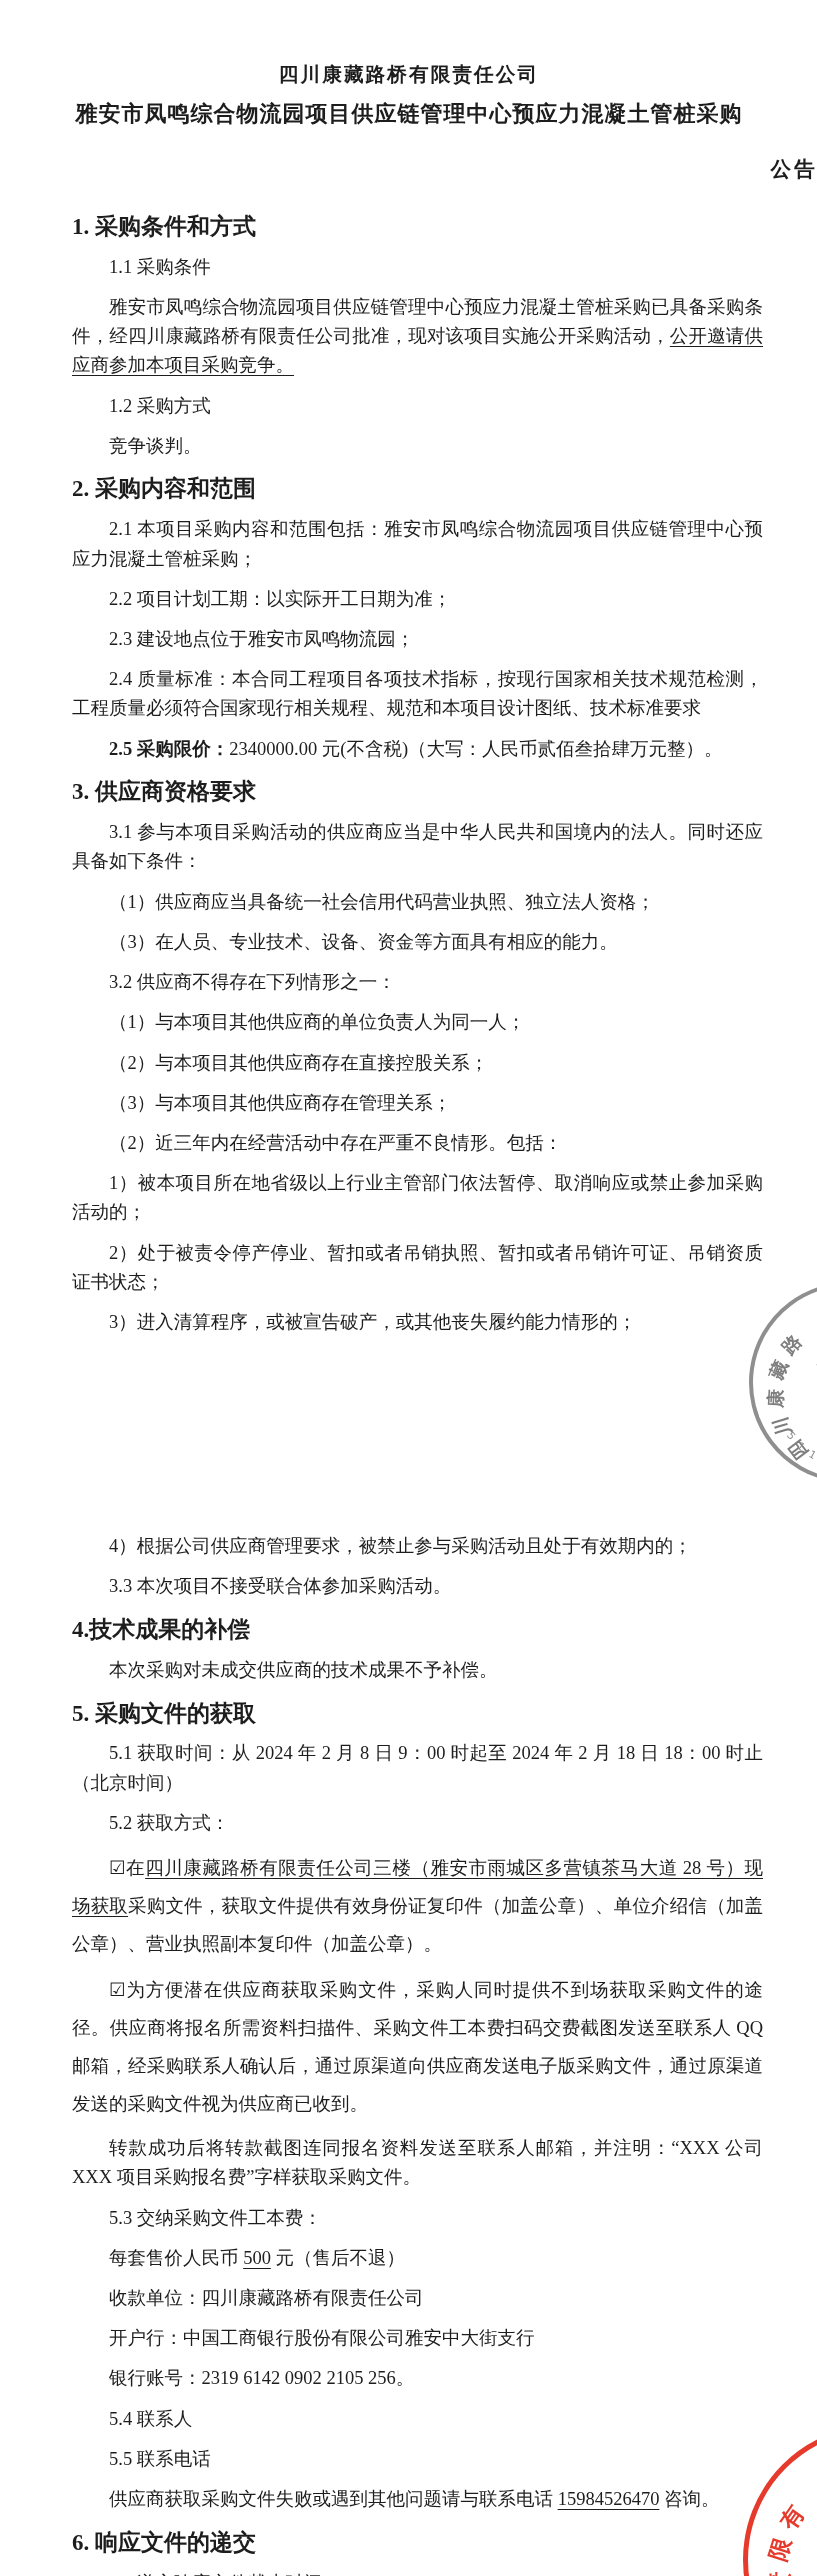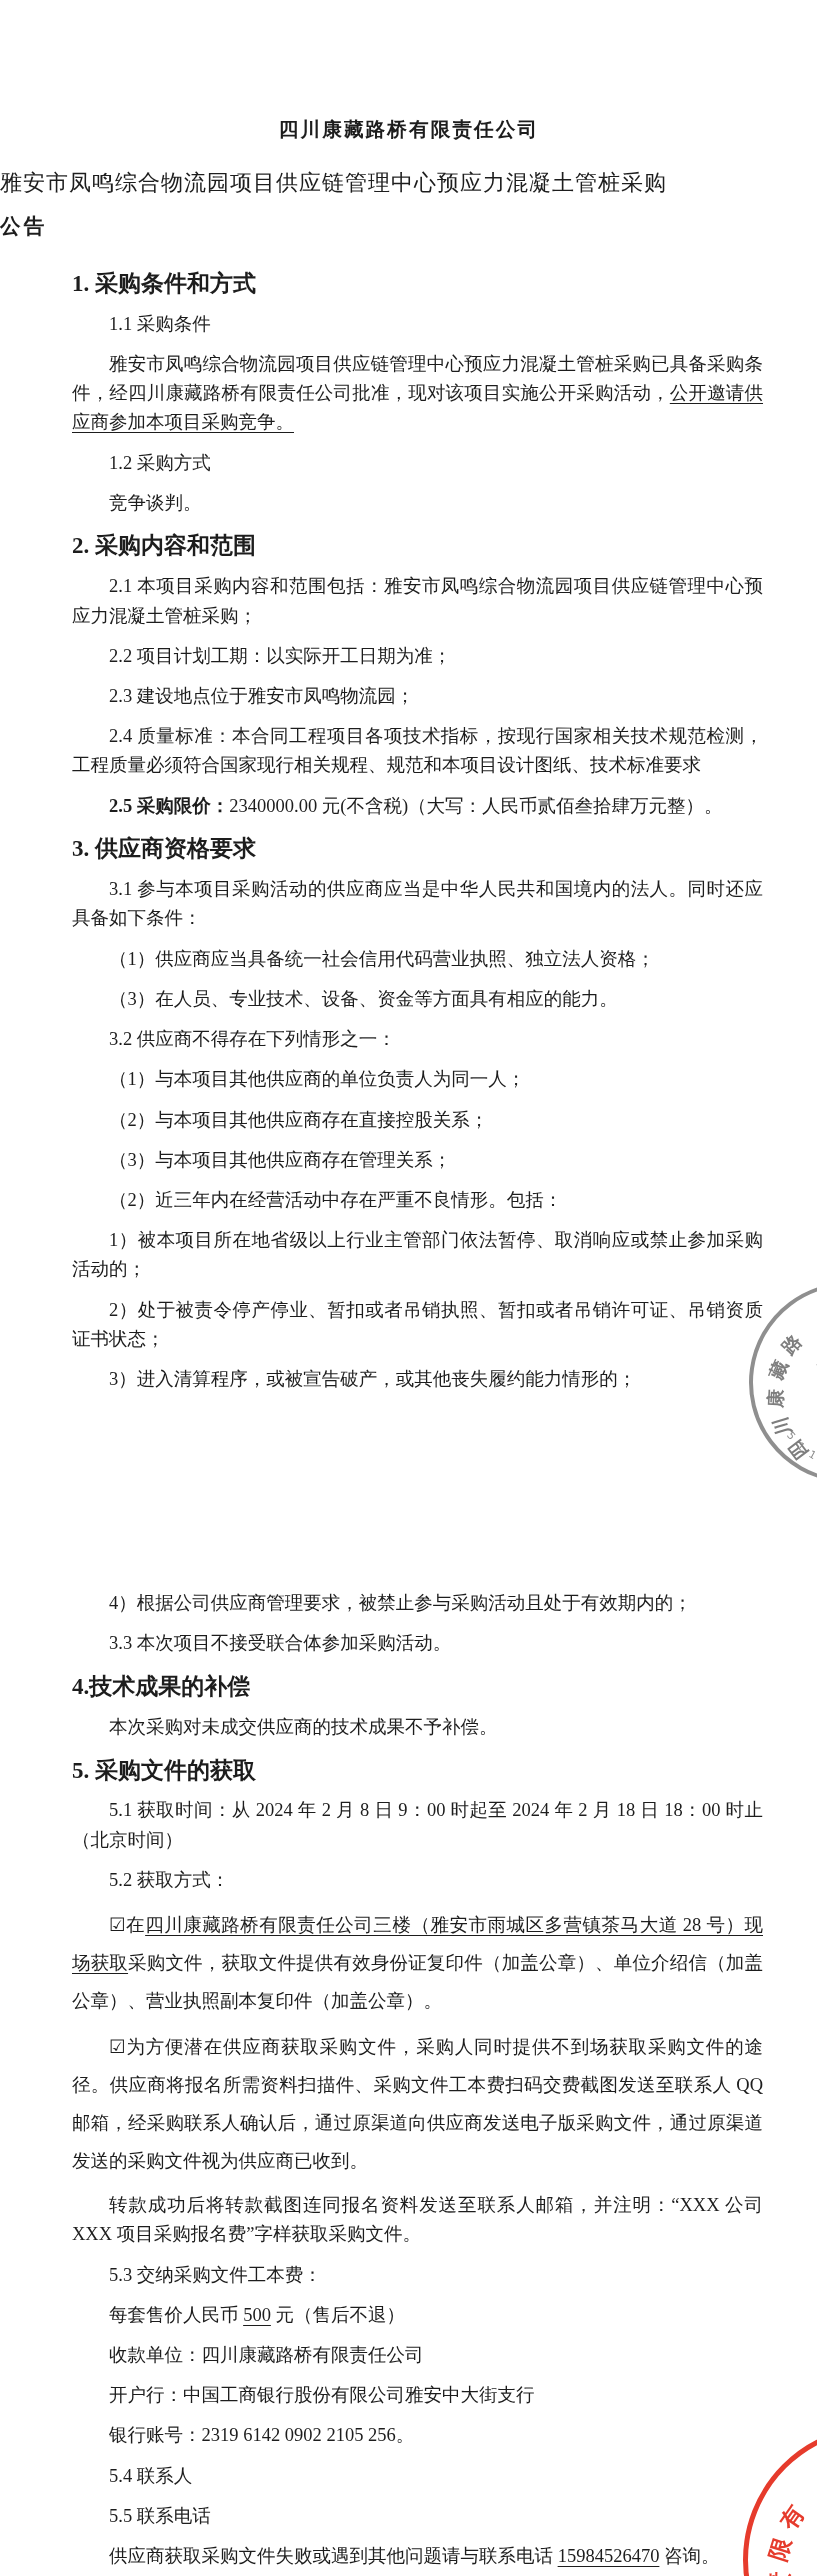--- a/index.html
+++ b/index.html
@@ -5,24 +5,24 @@
   html,body{margin:0;padding:0;background:#ffffff;}
   .page{
     position:relative;
     width:818px;
     min-height:3468px;
     background:#ffffff;
     overflow:hidden;
     font-family:"Liberation Serif","DejaVu Serif",serif;
     color:#1d1d1d;
   }
-  .titles{padding-top:116px;}
+  .titles{padding-top:61px;}
   .t-company{font-size:19.6px;font-weight:bold;text-align:center;letter-spacing:2.1px;}
-  .t-subject{font-size:22px;font-weight:normal;text-align:left;margin-top:25px;letter-spacing:1px;}
-  .t-doctype{font-size:20.6px;font-weight:bold;text-align:left;margin-top:14px;letter-spacing:3.1px;}
+  .t-subject{font-size:22px;font-weight:bold;text-align:center;margin-top:11px;letter-spacing:1px;}
+  .t-doctype{font-size:20.6px;font-weight:bold;text-align:right;margin-top:26px;letter-spacing:3.1px;}
   .doc{padding:15.5px 55px 0 72px;}
   .h1{font-size:23px;font-weight:bold;margin:13.4px 0 8.2px;line-height:1.3;}
   .para{font-size:18.5px;line-height:1.58;margin:11px 0;text-align:justify;text-indent:2em;}
   .loose{line-height:2.06;margin:7.2px 0;}
   .seg-u{text-decoration:underline;text-underline-offset:3.6px;text-decoration-thickness:1px;}
   .seg-b{font-weight:bold;}
   .spacer-a{height:173px;}
   .spacer-b{height:193px;}
 
   

